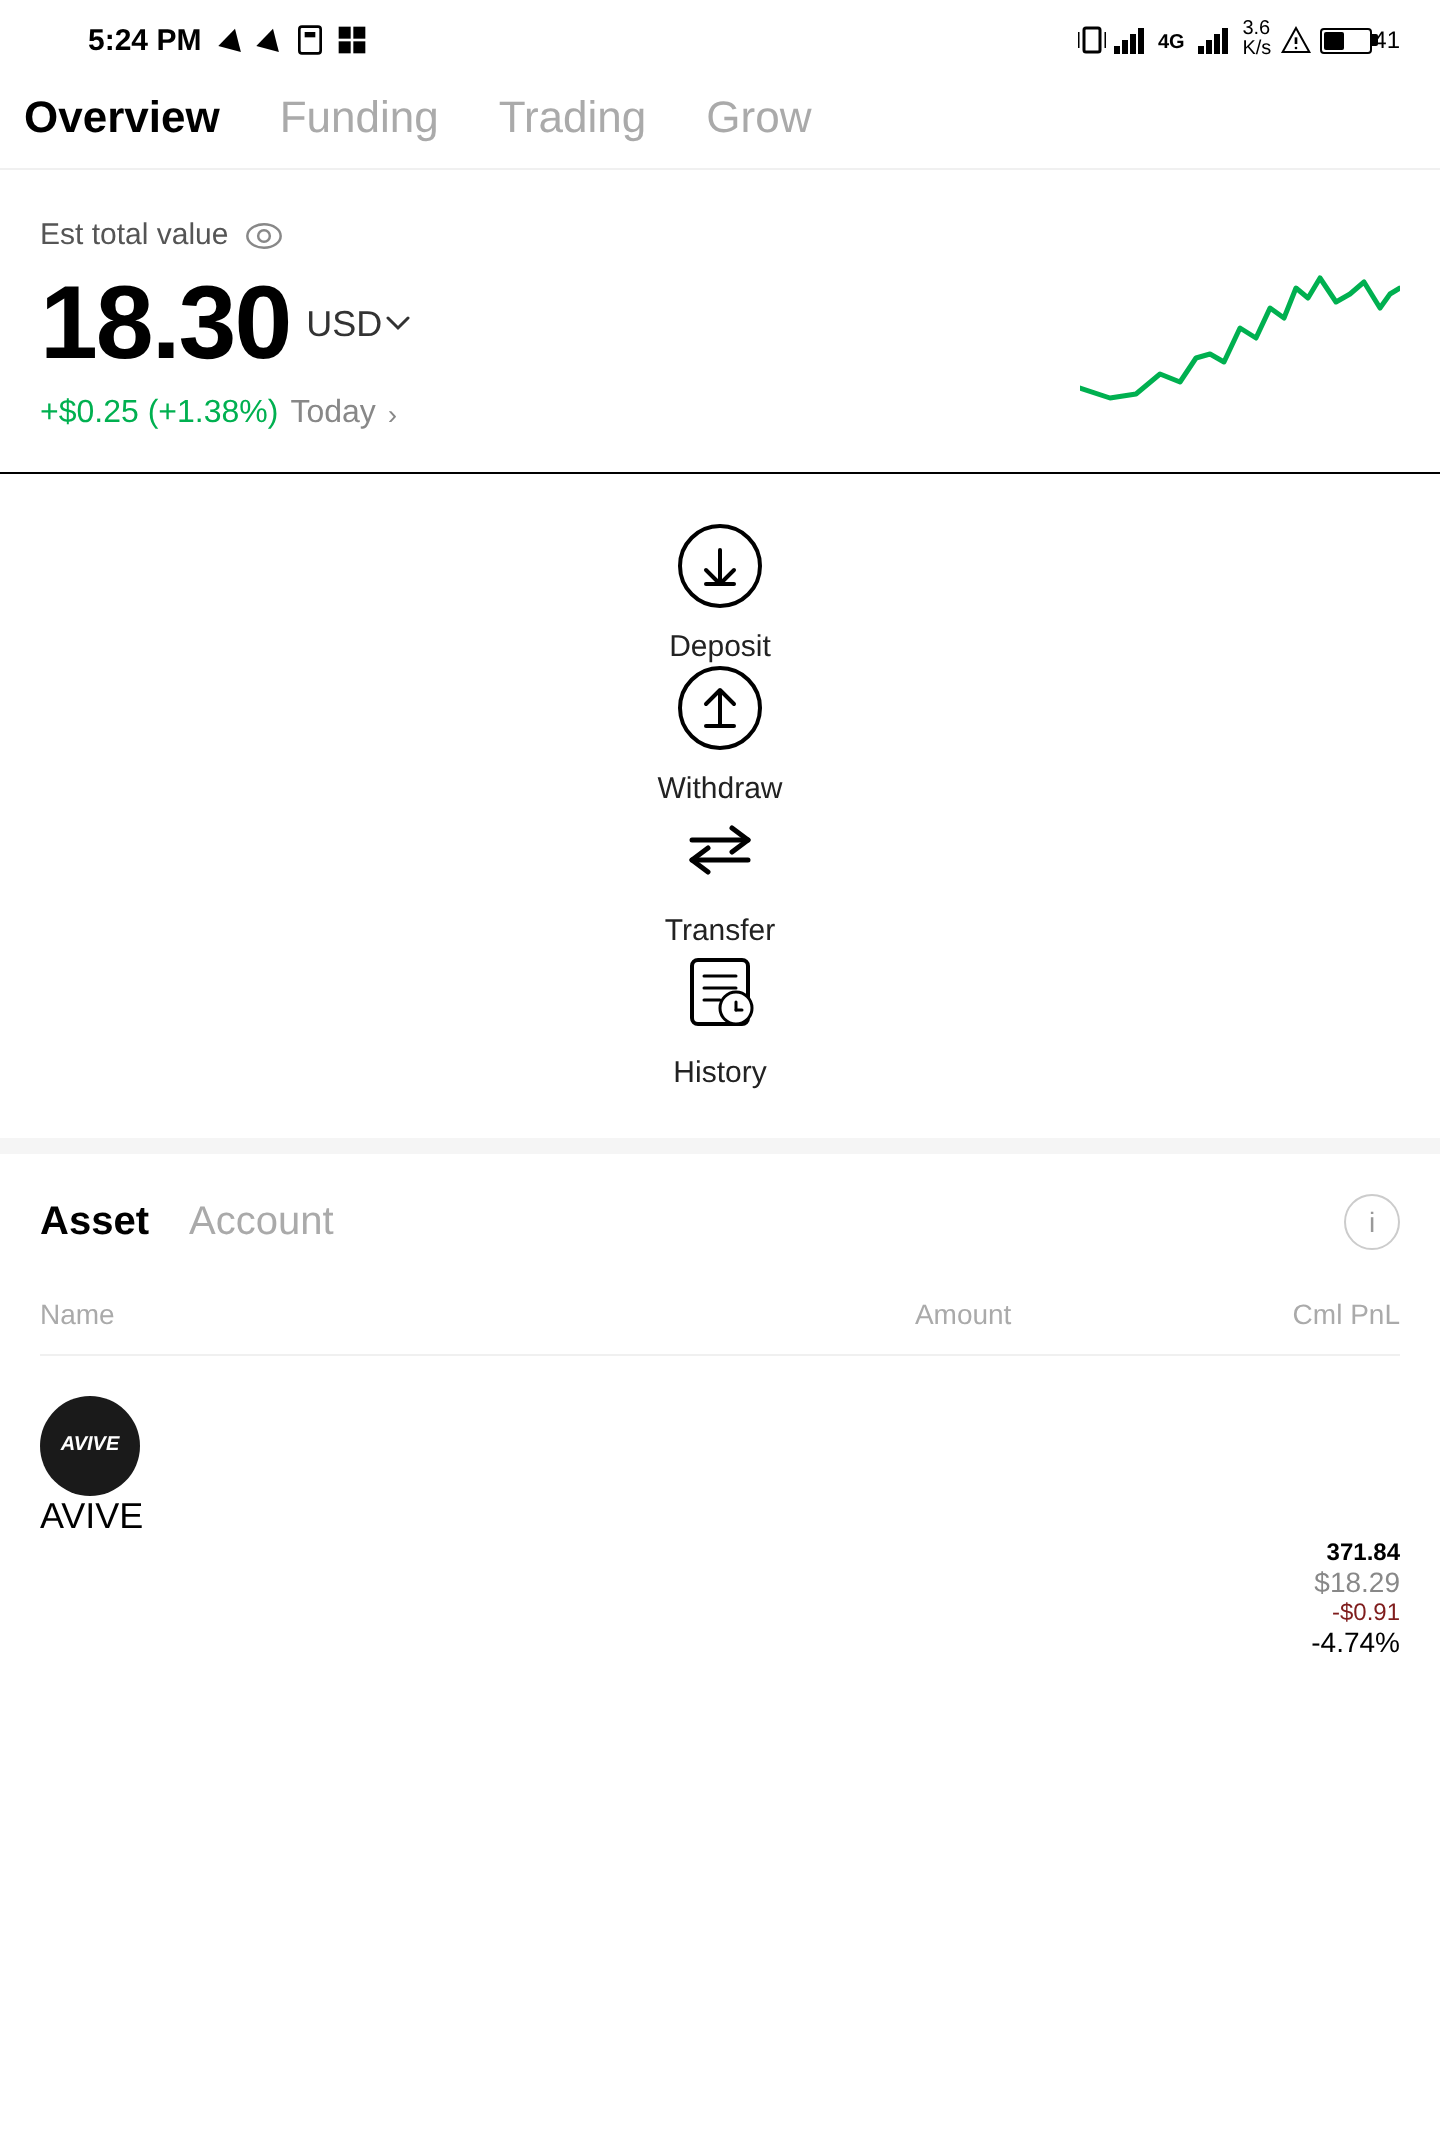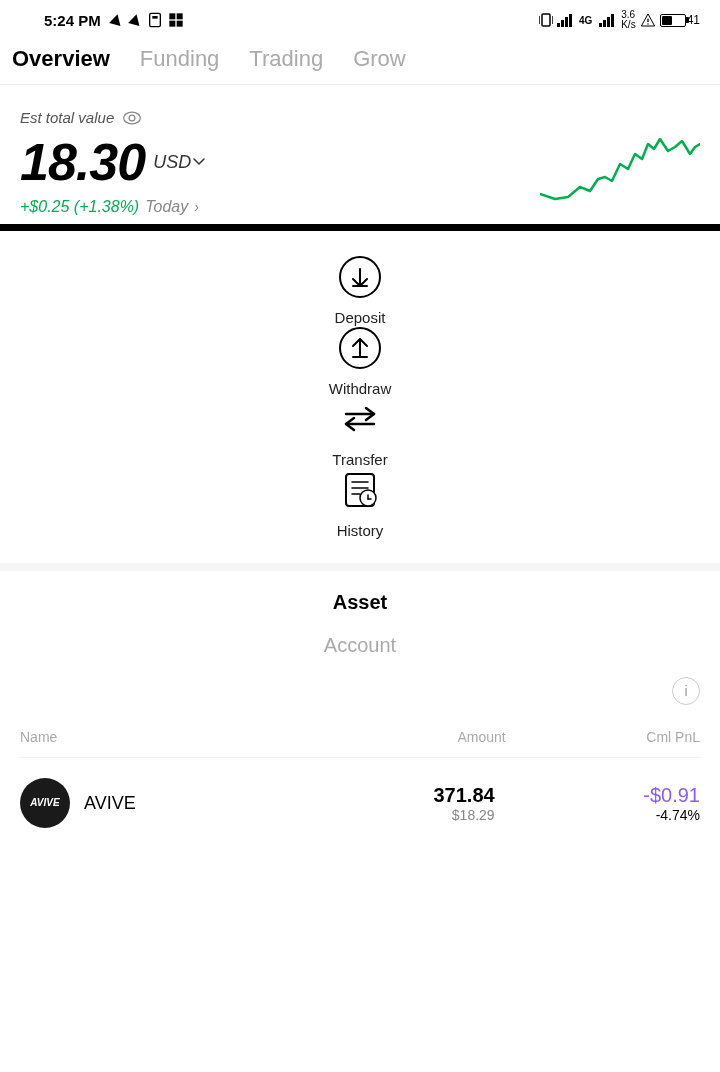--- a/index.html
+++ b/index.html
@@ -58,26 +58,25 @@
       cursor: pointer;
       margin-right: 30px;
     }
     .nav-tab.active {
       font-weight: 700;
       color: #000;
     }
 
     
     .portfolio-section {
-      padding: 24px 20px 8px 20px;
-      border-bottom: 7px solid #000000;
+      padding: 24px 20px 20px 20px;
+      border-bottom: 1px solid #000000;
       display: flex;
       flex-direction: column;
       position: relative;
-      font-style: italic;
     }
     .est-label {
       display: flex;
       align-items: center;
       gap: 8px;
       color: #555;
       font-size: 15px;
       margin-bottom: 6px;
     }
     .eye-icon {
@@ -160,21 +159,20 @@
 
     
     .asset-section {
       padding: 0 20px;
     }
     .asset-tabs {
       display: flex;
       align-items: center;
       padding: 20px 0 16px 0;
       gap: 20px;
-      flex-direction: column;
     }
     .asset-tab {
       font-size: 20px;
       font-weight: 400;
       color: #aaa;
       cursor: pointer;
     }
     .asset-tab.active {
       font-weight: 700;
       color: #000;
@@ -205,22 +203,22 @@
       color: #aaa;
       font-weight: 400;
     }
     .th-name { flex: 1.5; }
     .th-amount { flex: 1; text-align: right; }
     .th-pnl { flex: 1; text-align: right; }
 
     
     .asset-row {
       display: flex;
-      align-items: center;
       padding: 20px 0;
+      flex-direction: column;
     }
     .asset-logo {
       width: 50px;
       height: 50px;
       border-radius: 50%;
       background: #1a1a1a;
       display: flex;
       align-items: center;
       justify-content: center;
       margin-right: 14px;
@@ -237,37 +235,37 @@
     .asset-name {
       font-size: 18px;
       font-weight: 500;
       flex: 1;
     }
     .asset-amount-col {
       flex: 1;
       text-align: right;
     }
     .asset-amount {
-      font-size: 20px;
+      font-size: 12px;
       font-weight: 700;
       display: block;
     }
     .asset-usd {
       font-size: 14px;
       color: #888;
       display: block;
     }
     .asset-pnl-col {
       flex: 1;
       text-align: right;
     }
     .pnl-value {
-      font-size: 20px;
+      font-size: 12px;
       font-weight: 500;
-      color: #8b5cf6;
+      color: #7f1d1d;
       display: block;
     }
     .pnl-pct {
       font-size: 14px;
       color: #000000;
       display: block;
     }
 
     
     .chart-svg {

